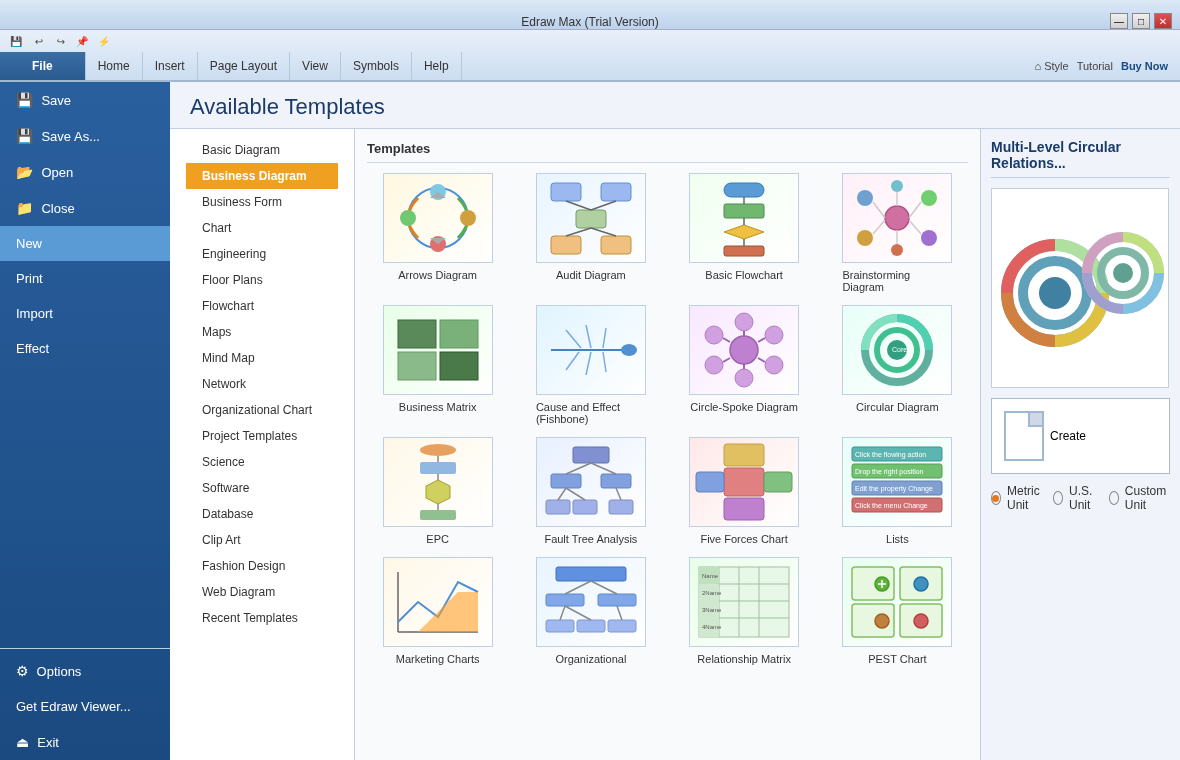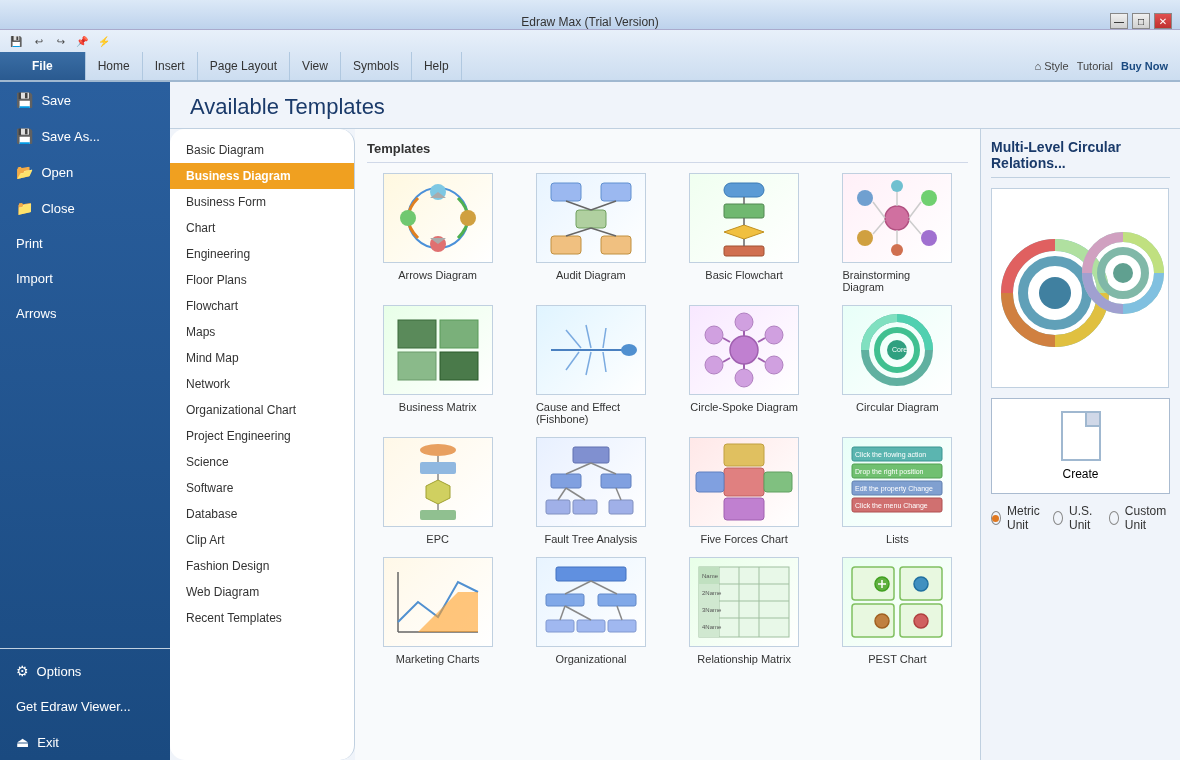--- a/index.html
+++ b/index.html
@@ -36,37 +36,37 @@
     .content-area { flex: 1; background: #f0f4fa; display: flex; flex-direction: column; }
 
     
     .content-header { padding: 12px 20px 8px; border-bottom: 1px solid #c0d0e0; }
     .content-header h1 { font-size: 22px; font-weight: normal; color: #1a3a6a; }
 
     
     .template-content { display: flex; flex: 1; overflow: hidden; }
 
     
-    .category-list { width: 185px; background: white; border-right: 1px solid #c0d0e0; overflow-y: auto; padding: 8px 0; border-radius: 15px; }
+    .category-list { width: 185px; background: white; border-right: 1px solid #c0d0e0; overflow-y: auto; padding: 8px 16px; }
     .category-item { padding: 6px 16px; cursor: pointer; font-size: 12px; color: #333; }
     .category-item.selected { background: #f0a020; color: white; font-weight: bold; }
 
     
     .templates-area { flex: 1; overflow-y: auto; padding: 12px; background: #f8fafc; position: relative; }
     .templates-label { font-size: 13px; font-weight: bold; color: #333; margin-bottom: 10px; border-bottom: 1px solid #d0d8e8; padding-bottom: 6px; }
     .templates-grid { display: grid; grid-template-columns: repeat(4, 1fr); gap: 12px; }
     .template-item { display: flex; flex-direction: column; align-items: center; cursor: pointer; }
     .template-thumb { width: 110px; height: 90px; border: 1px solid #c0d0e0; background: white; display: flex; align-items: center; justify-content: center; overflow: hidden; }
     .template-name { margin-top: 6px; font-size: 11px; color: #333; max-width: 110px; }
 
     
     .preview-panel { width: 200px; background: #f0f4fa; border-left: 1px solid #c0d0e0; padding: 10px; display: flex; flex-direction: column; gap: 10px; }
     .preview-title { font-size: 14px; font-weight: bold; color: #1a3a6a; border-bottom: 1px solid #c0d0e0; padding-bottom: 6px; }
     .preview-image { width: 178px; height: 200px; background: white; border: 1px solid #c0d0e0; display: flex; align-items: center; justify-content: center; overflow: hidden; }
-    .create-btn { background: white; border: 1px solid #aabbd0; padding: 12px; display: flex; flex-direction: column; align-items: center; gap: 6px; cursor: pointer; }
+    .create-btn { background: white; border: 1px solid #aabbd0; padding: 12px; display: flex; align-items: center; gap: 6px; cursor: pointer; }
     .unit-section { display: flex; flex-direction: row; gap: 8px; }
     .unit-option { display: flex; align-items: center; gap: 6px; font-size: 12px; color: #333; cursor: pointer; }
     .radio-dot { width: 14px; height: 14px; border: 1px solid #888; border-radius: 50%; display: flex; align-items: center; justify-content: center; }
     .radio-dot.checked::after { content: ''; width: 7px; height: 7px; background: #e07820; border-radius: 50%; }
     .radio-dot.empty::after { content: ''; }
 
     
     .templates-area::-webkit-scrollbar { width: 12px; }
     .templates-area::-webkit-scrollbar-track { background: #e0e8f0; }
     .templates-area::-webkit-scrollbar-thumb { background: #a0b8d0; border: 1px solid #8098b0; }
@@ -139,28 +139,31 @@
       <span>Save As...</span>
     </div>
     <div class="file-menu-item">
       <span class="icon">📂</span>
       <span>Open</span>
     </div>
     <div class="file-menu-item">
       <span class="icon">📁</span>
       <span>Close</span>
     </div>
+    <div class="file-menu-item active">
+      <span>New</span>
+    </div>
     <div class="file-menu-item">
       <span>Print</span>
     </div>
     <div class="file-menu-item">
       <span>Import</span>
     </div>
     <div class="file-menu-item">
-      <span>Arrows</span>
+      <span>Effect</span>
     </div>
     <div class="sidebar-bottom">
       <div class="divider"></div>
       <div class="file-menu-item">
         <span class="icon">⚙</span>
         <span>Options</span>
       </div>
       <div class="file-menu-item">
         <span>Get Edraw Viewer...</span>
       </div>
@@ -182,21 +185,21 @@
         <div class="category-item selected">Business Diagram</div>
         <div class="category-item">Business Form</div>
         <div class="category-item">Chart</div>
         <div class="category-item">Engineering</div>
         <div class="category-item">Floor Plans</div>
         <div class="category-item">Flowchart</div>
         <div class="category-item">Maps</div>
         <div class="category-item">Mind Map</div>
         <div class="category-item">Network</div>
         <div class="category-item">Organizational Chart</div>
-        <div class="category-item">Project Engineering</div>
+        <div class="category-item">Project Templates</div>
         <div class="category-item">Science</div>
         <div class="category-item">Software</div>
         <div class="category-item">Database</div>
         <div class="category-item">Clip Art</div>
         <div class="category-item">Fashion Design</div>
         <div class="category-item">Web Diagram</div>
         <div class="category-item">Recent Templates</div>
       </div>
 
       <div class="templates-area">

